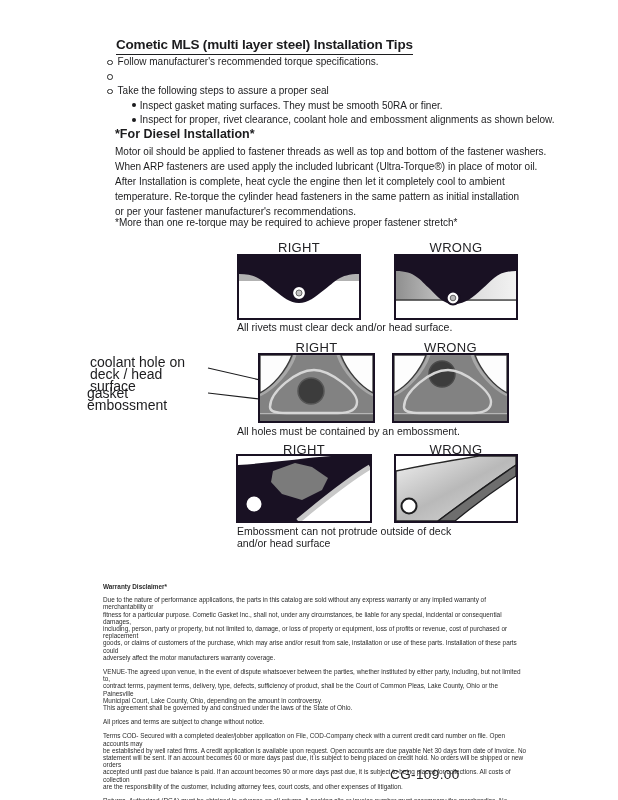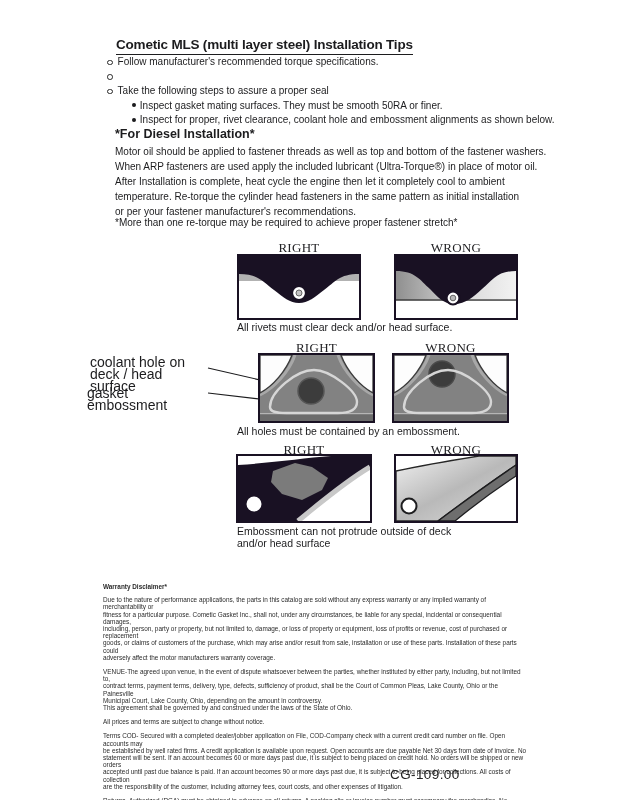--- a/index.html
+++ b/index.html
@@ -16,21 +16,21 @@
   .b-line.sub{margin-left:25px;}
   .mark-o{flex:0 0 auto;width:3.6px;height:3.6px;border:1px solid #2a2a2a;border-radius:50%;
           margin:4.6px 5px 0 0;}
   .mark-f{flex:0 0 auto;width:3.8px;height:3.8px;background:#1c1c1e;border-radius:50%;
           margin:4.8px 4px 0 0;}
 
   .h2{left:115px;top:117px;font-size:12.5px;font-weight:bold;}
   .body-p{left:115px;font-size:10px;line-height:15px;width:440px;}
   .p1{top:134px;} .p2{top:164px;} .note{top:205px;}
 
-  .rw{font-size:13px;color:#232326;text-align:center;letter-spacing:0.3px;font-family:Liberation Serif, serif;}
+  .rw{font-size:13px;color:#232326;text-align:center;letter-spacing:0.3px;}
   .dbox{border:2px solid #191123;background:#fff;line-height:0;}
   .dbox svg{display:block;}
   .caption{font-size:10.5px;color:#1c1c1e;}
   .leader-label{font-size:14px;text-align:left;line-height:12px;color:#1c1c1e;}
 
   .legal{left:103px;top:573px;width:424px;font-size:6.4px;line-height:7.2px;color:#2b2b2b;}
   .legal .lp{margin:0 0 7px 0;}
   .legal .lh{font-weight:bold;margin:0 0 6px 0;}
 
   .pagecode{left:390px;top:757px;font-size:13.5px;letter-spacing:0.4px;color:#222;}

